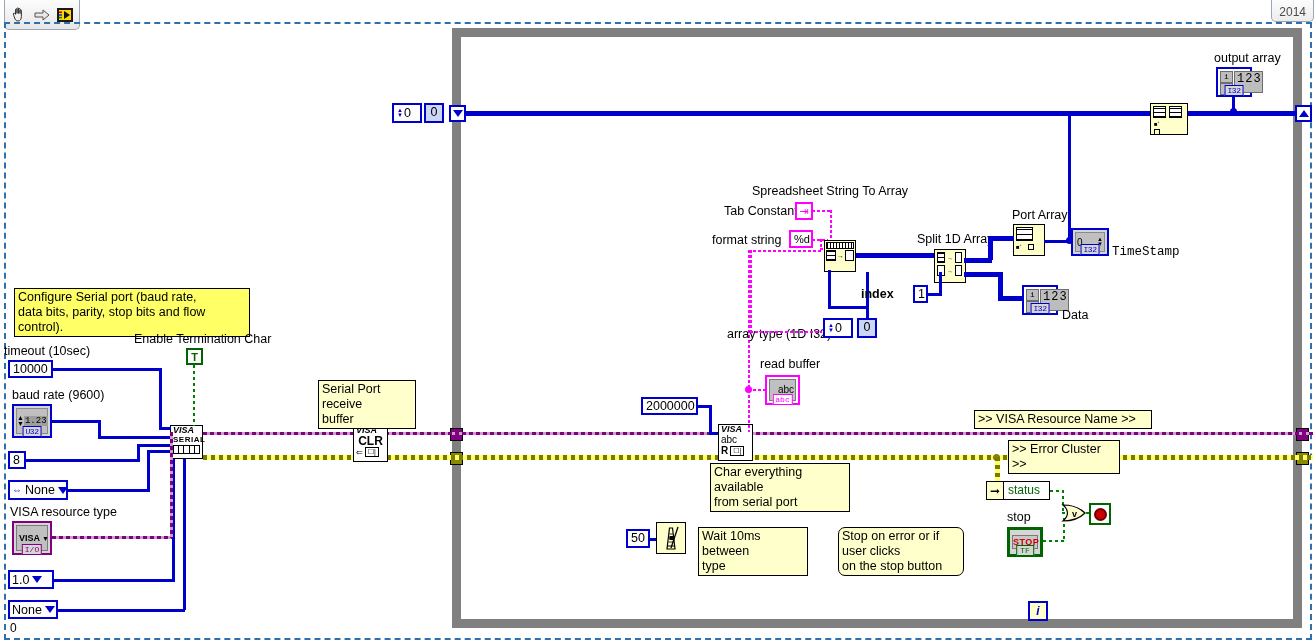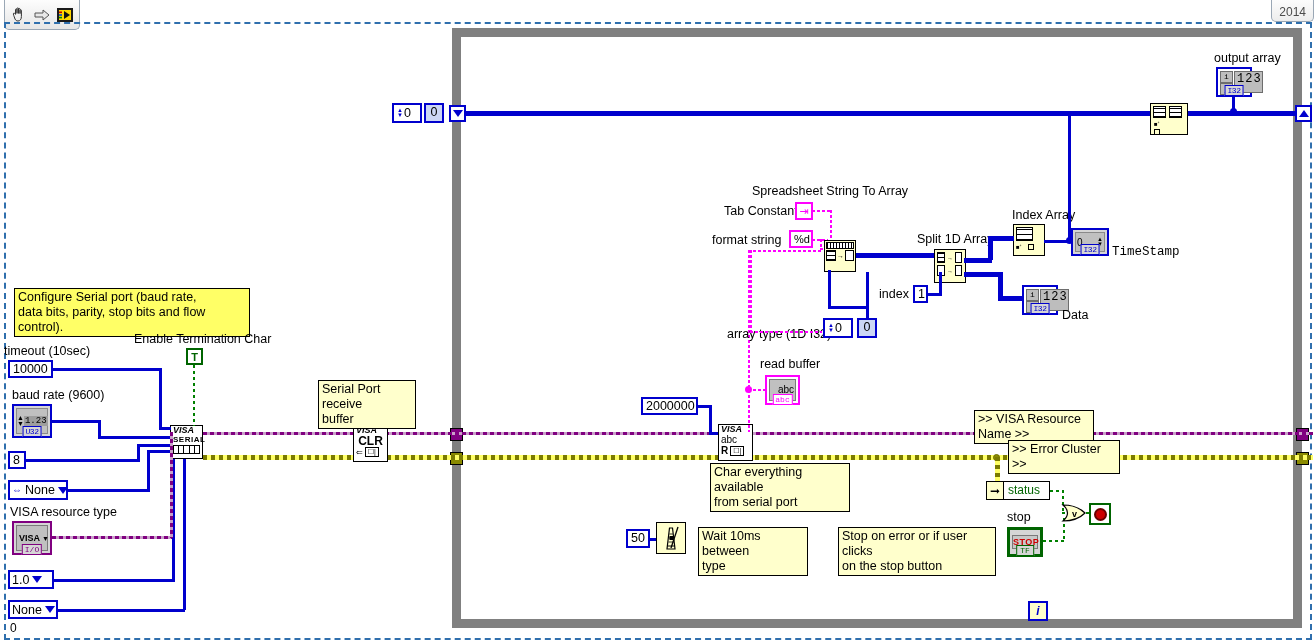--- a/index.html
+++ b/index.html
@@ -505,26 +505,26 @@
       <div style="display:flex;align-items:center;gap:2px;">
         <span style="width:8px;height:11px;border:1px solid #000;background:#fff;"></span>
         <span style="font-size:6px;">→</span>
         <span style="width:7px;height:11px;border:1px solid #000;background:#fff;"></span>
       </div>
     </div>
   </div>
 
   <div class="w-thick-h" style="left:856px; top:253px; width:78px;"></div>
 
-  <div class="lbl" style="left:879px; top:287px;">index</div>
+  <div class="lbl" style="left:861px; top:287px;font-weight:bold;">index</div>
   <div class="const-num" style="left:913px; top:285px; width:15px; height:18px;">1</div>
   <div class="w wh" style="left:927px; top:293px; width:15px;"></div>
   <div class="w wv" style="left:939px; top:272px; height:22px;"></div>
 
-  <div class="lbl" style="left:1012px; top:208px;">Index Array</div>
+  <div class="lbl" style="left:1012px; top:208px;">Port Array</div>
   <div class="fnode" style="left:1013px; top:224px; width:32px; height:32px;">
     <div style="padding:2px;">
       <div style="width:17px;height:14px;border:1.5px solid #000;background:#fff;
                   background-image:repeating-linear-gradient(0deg,#000 0 1px,#fff 1px 5px),
                                    repeating-linear-gradient(90deg,#000 0 1px,#fff 1px 6px);"></div>
       <div style="display:flex;gap:6px;margin-top:2px;align-items:center;">
         <span style="font-size:6px;">■⁺</span>
         <span style="width:6px;height:6px;border:1px solid #000;"></span>
       </div>
     </div>
@@ -594,21 +594,21 @@
     </div>
     <span class="typetag">I32</span>
   </div>
 
   <div class="const-num" style="left:392px; top:103px; width:30px; height:20px;display:flex;align-items:center;gap:1px;">
     <span style="font-size:6px;line-height:5px;color:#0000cd;">▲<br>▼</span>
     <span>0</span>
   </div>
   <div class="const-num filled" style="left:424px; top:103px; width:20px; height:20px;">0</div>
 
-  <div class="comment" style="left:974px; top:410px; width:120px;">&gt;&gt; VISA Resource Name &gt;&gt;</div>
+  <div class="comment" style="left:974px; top:410px; width:178px;">&gt;&gt; VISA Resource Name &gt;&gt;</div>
   <div class="comment" style="left:1008px; top:440px; width:112px;">&gt;&gt; Error Cluster &gt;&gt;</div>
 
   <div class="junction err" style="left:993px; top:454px;"></div>
   <div class="wire-err v" style="left:995px; top:457px; height:25px;"></div>
 
   <div class="status-box" style="left:986px; top:481px; width:64px;">
     <span class="arrowcell">➞</span>
     <span class="txt">status</span>
   </div>
 
@@ -649,18 +649,18 @@
         <line x1="11.4" y1="10" x2="14.9" y2="10" stroke="#000" stroke-width="0.8"></line>
         <path d="M13 24 L20 3" stroke="#000" stroke-width="1.3" fill="none"></path>
         <rect x="11.5" y="12" width="4" height="4" fill="#000"></rect>
       </svg>
     </div>
   </div>
 
   <div class="comment" style="left:698px; top:527px; width:110px;">Wait 10ms between
 type</div>
 
-  <div class="comment" style="left:838px; top:527px; width:158px;">Stop on error or if user clicks
+  <div class="comment" style="left:838px; top:527px; width:126px;border-radius:7px;">Stop on error or if user clicks
 on the stop button</div>
 
   <div class="iter-term" style="left:1028px; top:601px;">i</div>
 
 </div>
 
 </body></html>

